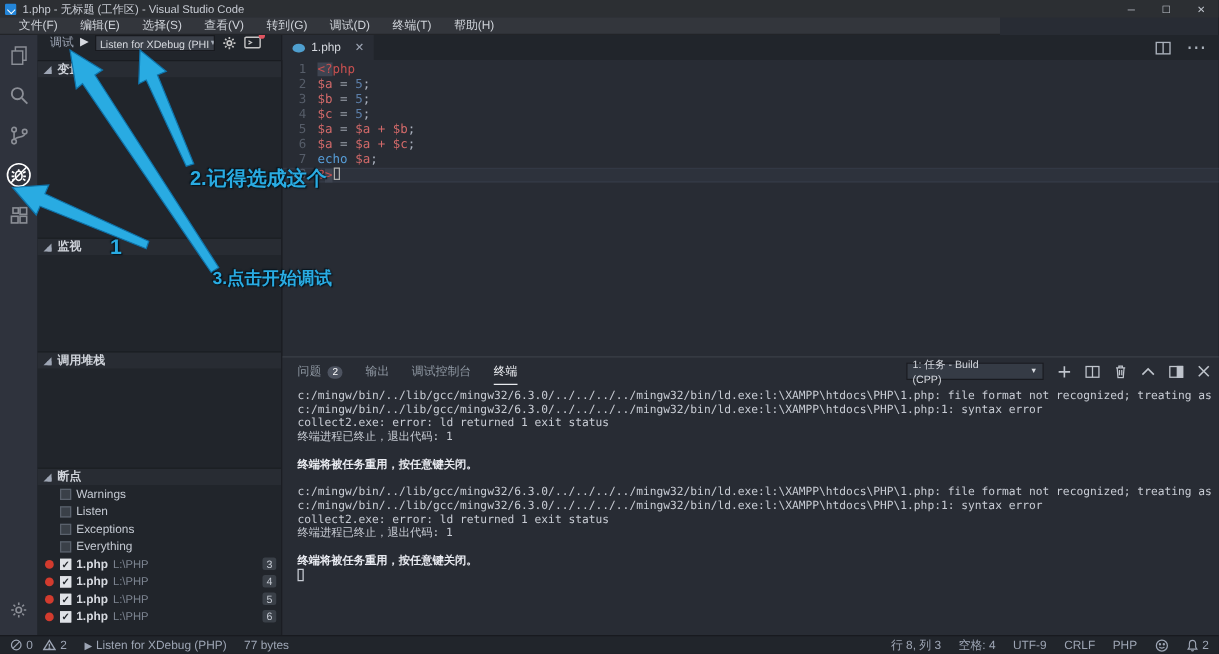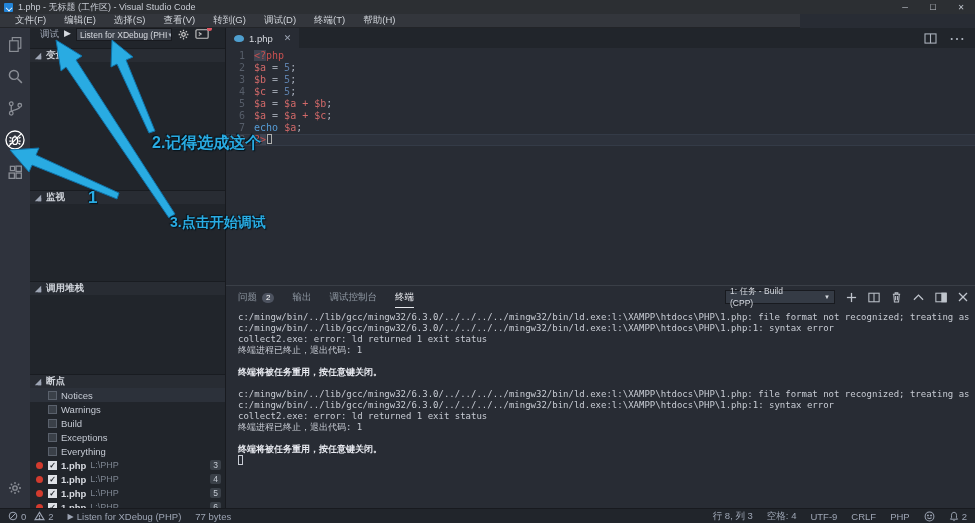--- a/index.html
+++ b/index.html
@@ -194,31 +194,27 @@
       <span class="tri"></span>
       <span>调用堆栈</span>
     </div>
     <div class="section-body" style="height:79px;"></div>
 
     <div class="section-header">
       <span class="tri"></span>
       <span>断点</span>
     </div>
     <div class="section-body" style="height:120px;" id="bp-body">
-        <div class="bp-row selected">
-          <span class="checkbox"></span>
-          <span>Notices</span>
-        </div>
         <div class="bp-row">
           <span class="checkbox"></span>
           <span>Warnings</span>
         </div>
         <div class="bp-row">
           <span class="checkbox"></span>
-          <span>Build</span>
+          <span>Listen</span>
         </div>
         <div class="bp-row">
           <span class="checkbox"></span>
           <span>Exceptions</span>
         </div>
         <div class="bp-row">
           <span class="checkbox"></span>
           <span>Everything</span>
         </div>
         <div class="bp-row">

